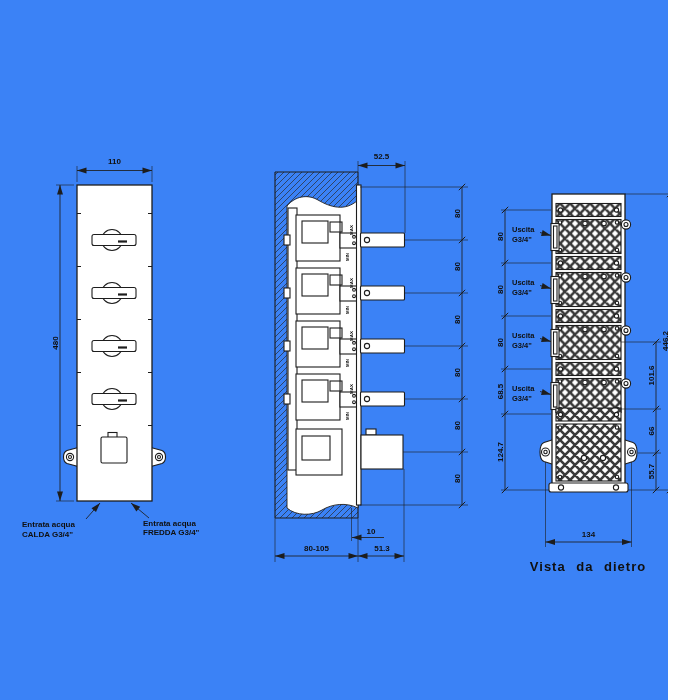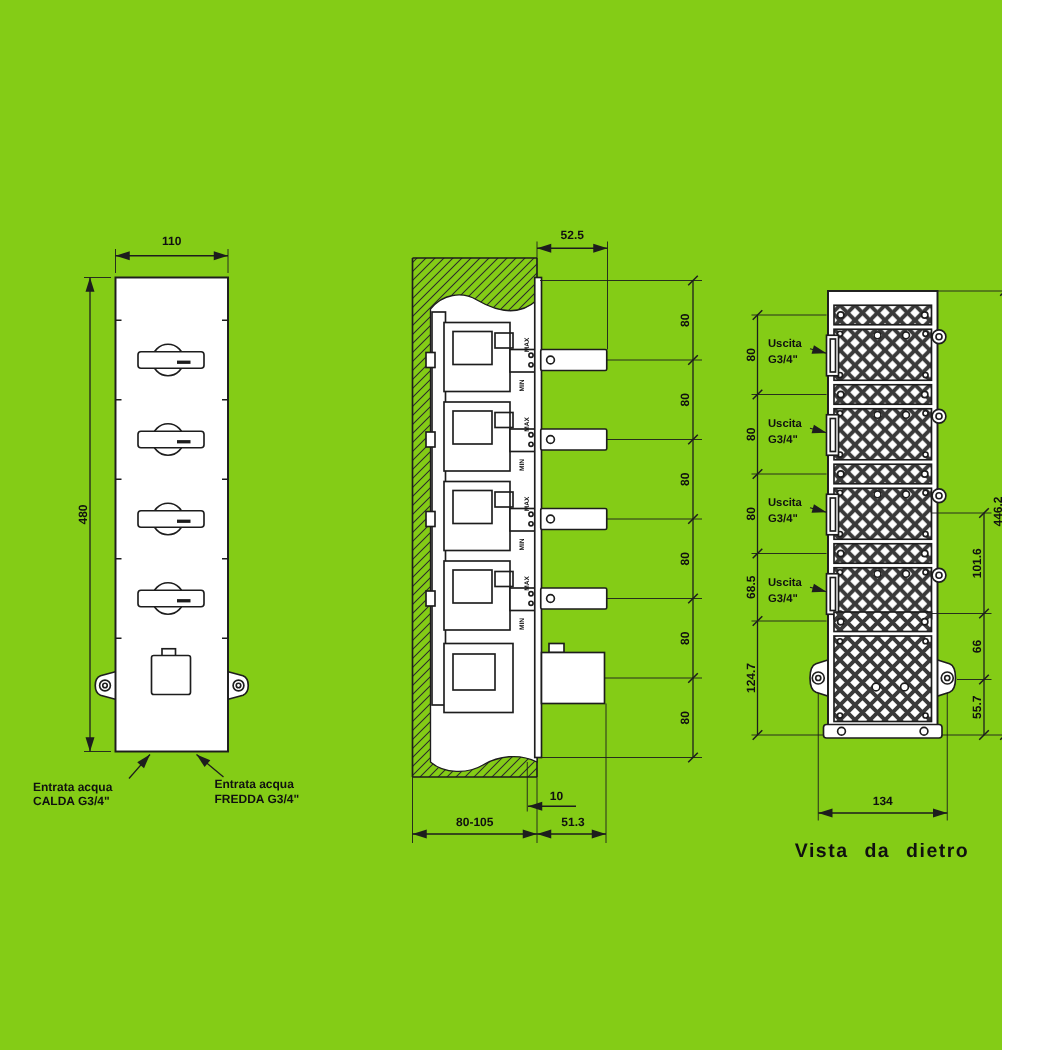--- a/index.html
+++ b/index.html
@@ -1,16 +1,16 @@
 <!DOCTYPE html>
 <html><head>
 <meta charset="utf-8">
 <style>
   html,body{margin:0;padding:0;background:#ffffff;}
-  .page{width:668px;height:700px;background:#84cc16;position:relative;overflow:hidden;}
+  .page{width:668px;height:700px;background:#3b82f6;position:relative;overflow:hidden;}
   svg{display:block;}
   .s{stroke:#1d1d1d;fill:none;stroke-width:1.1;}
   .sf{stroke:#1d1d1d;fill:#ffffff;stroke-width:1.1;}
   .sf13{stroke:#1d1d1d;fill:#ffffff;stroke-width:1.3;}
   .sl{stroke:#1d1d1d;fill:url(#lat);stroke-width:1.1;}
   .sh{fill:url(#hat);stroke:none;}
   .thin{stroke:#1d1d1d;fill:none;stroke-width:0.6;}
   .dim{stroke:#1d1d1d;fill:none;stroke-width:0.85;}
   text{font-family:"Liberation Sans","DejaVu Sans",sans-serif;fill:#101010;}
   .dt{font-size:8px;font-weight:700;}

